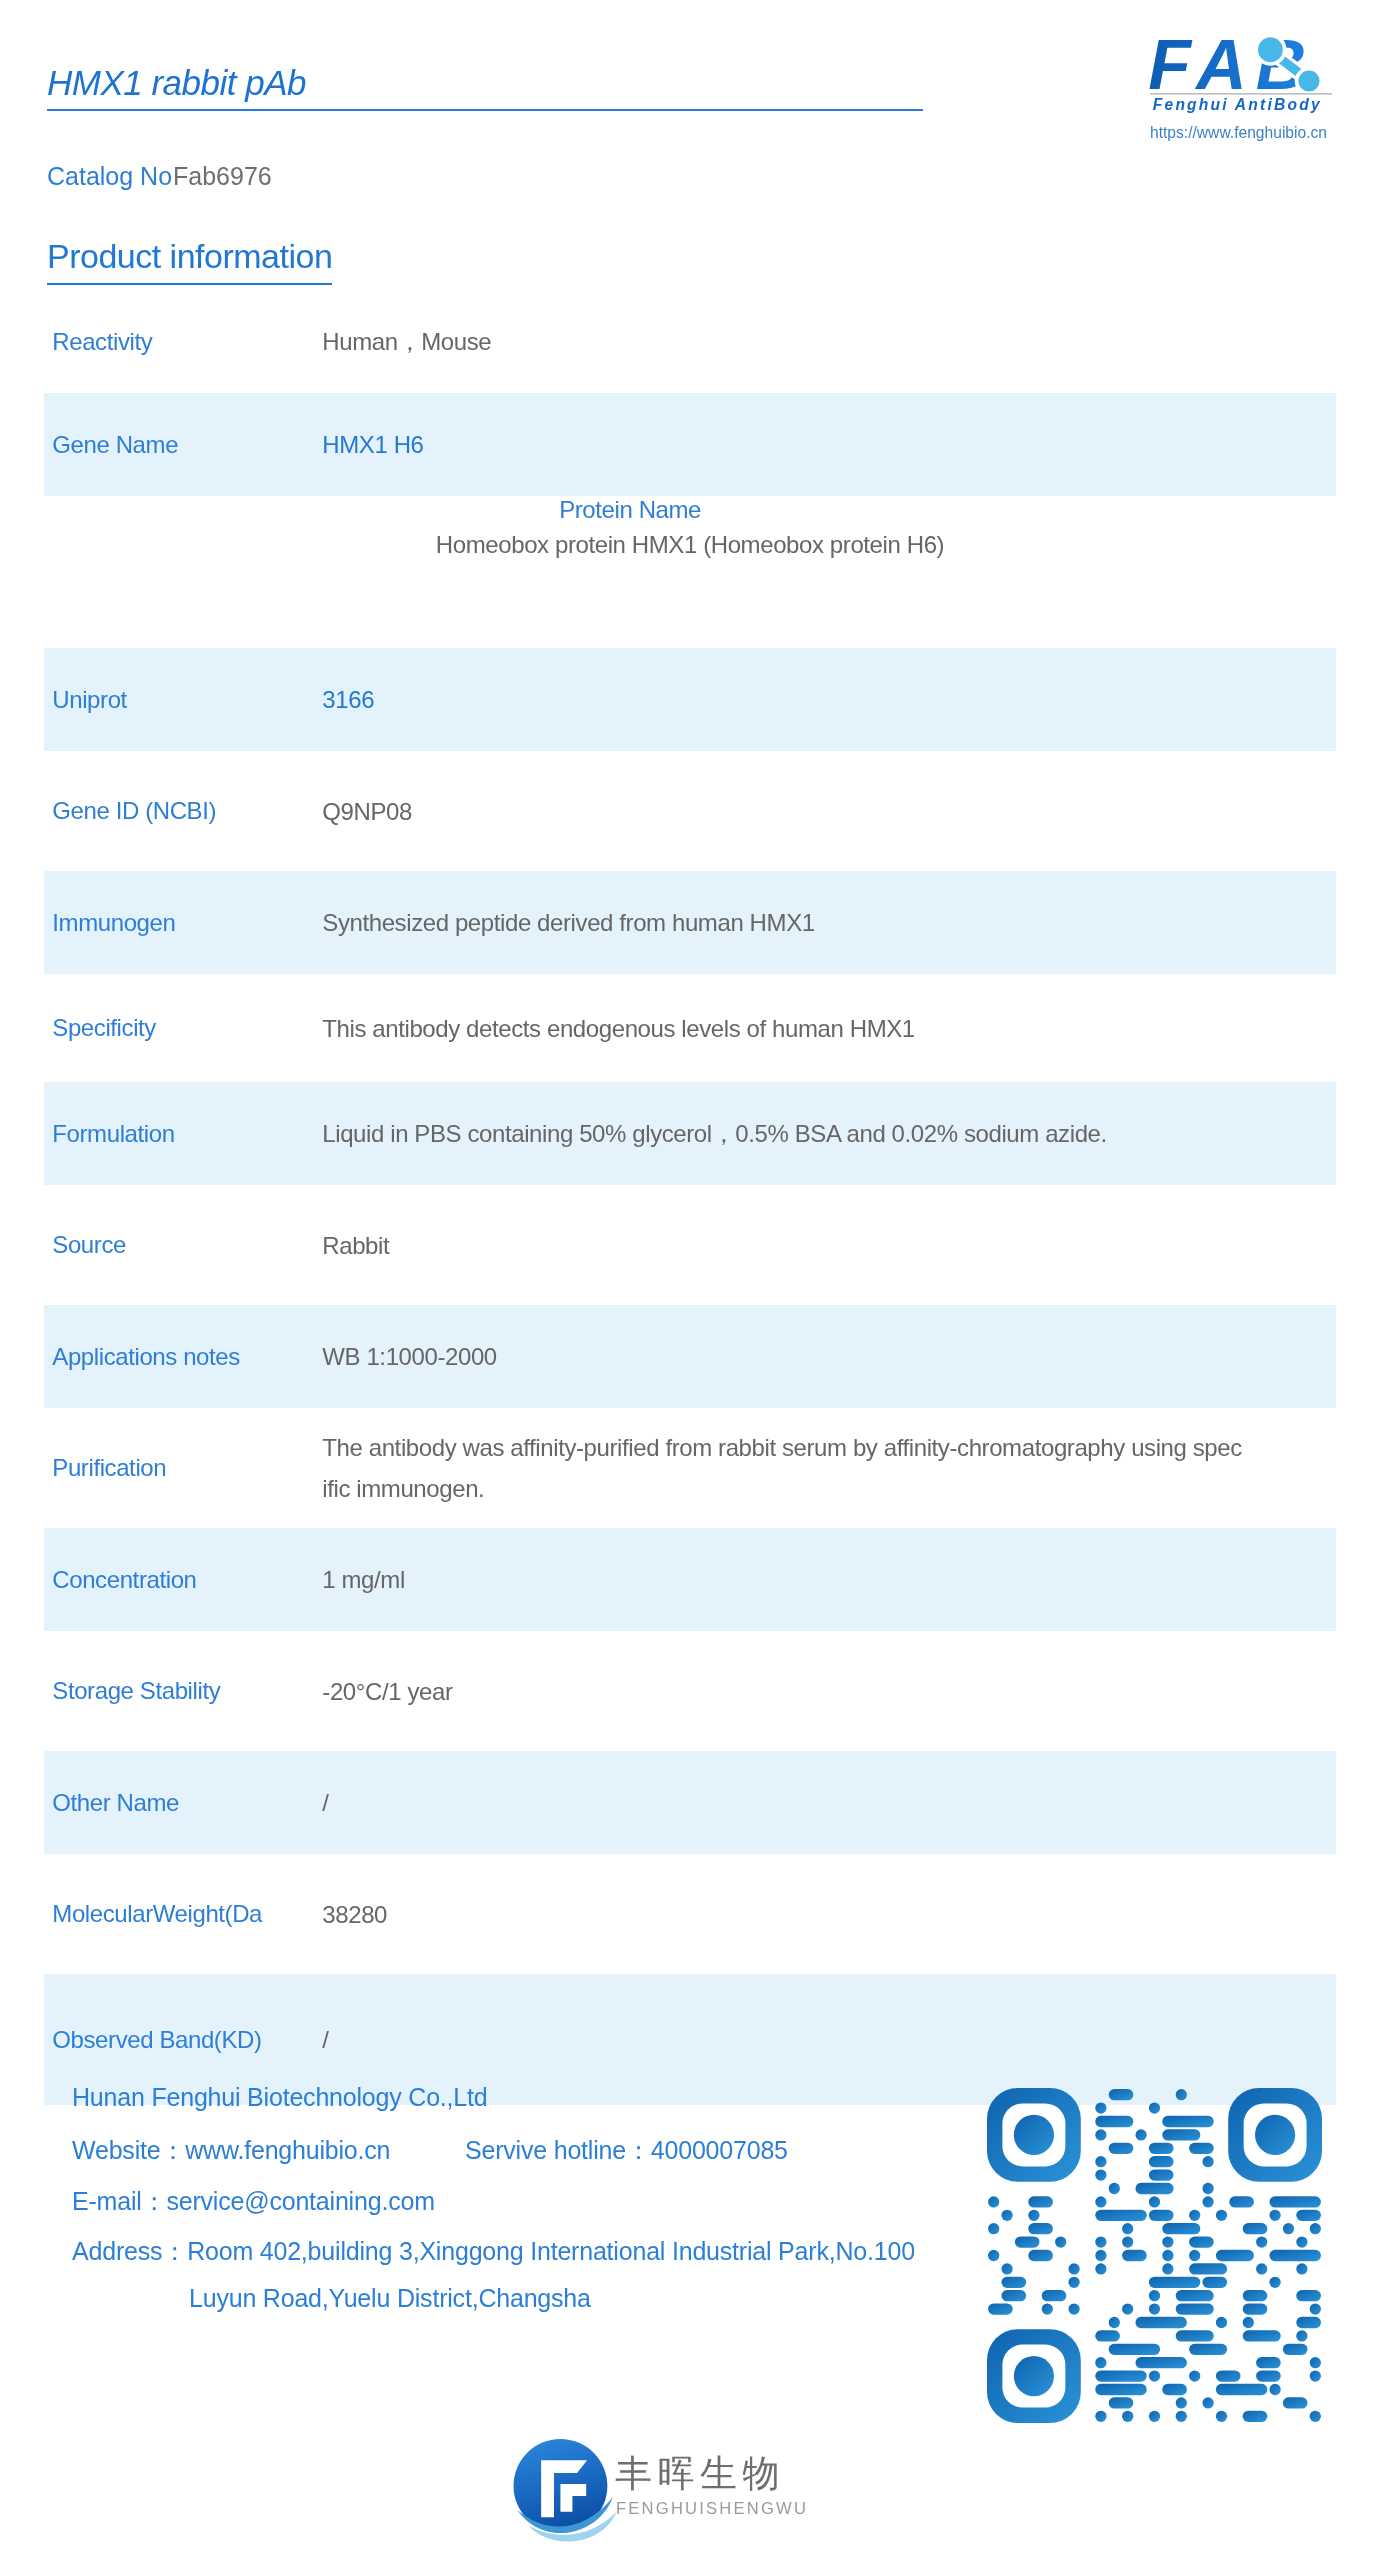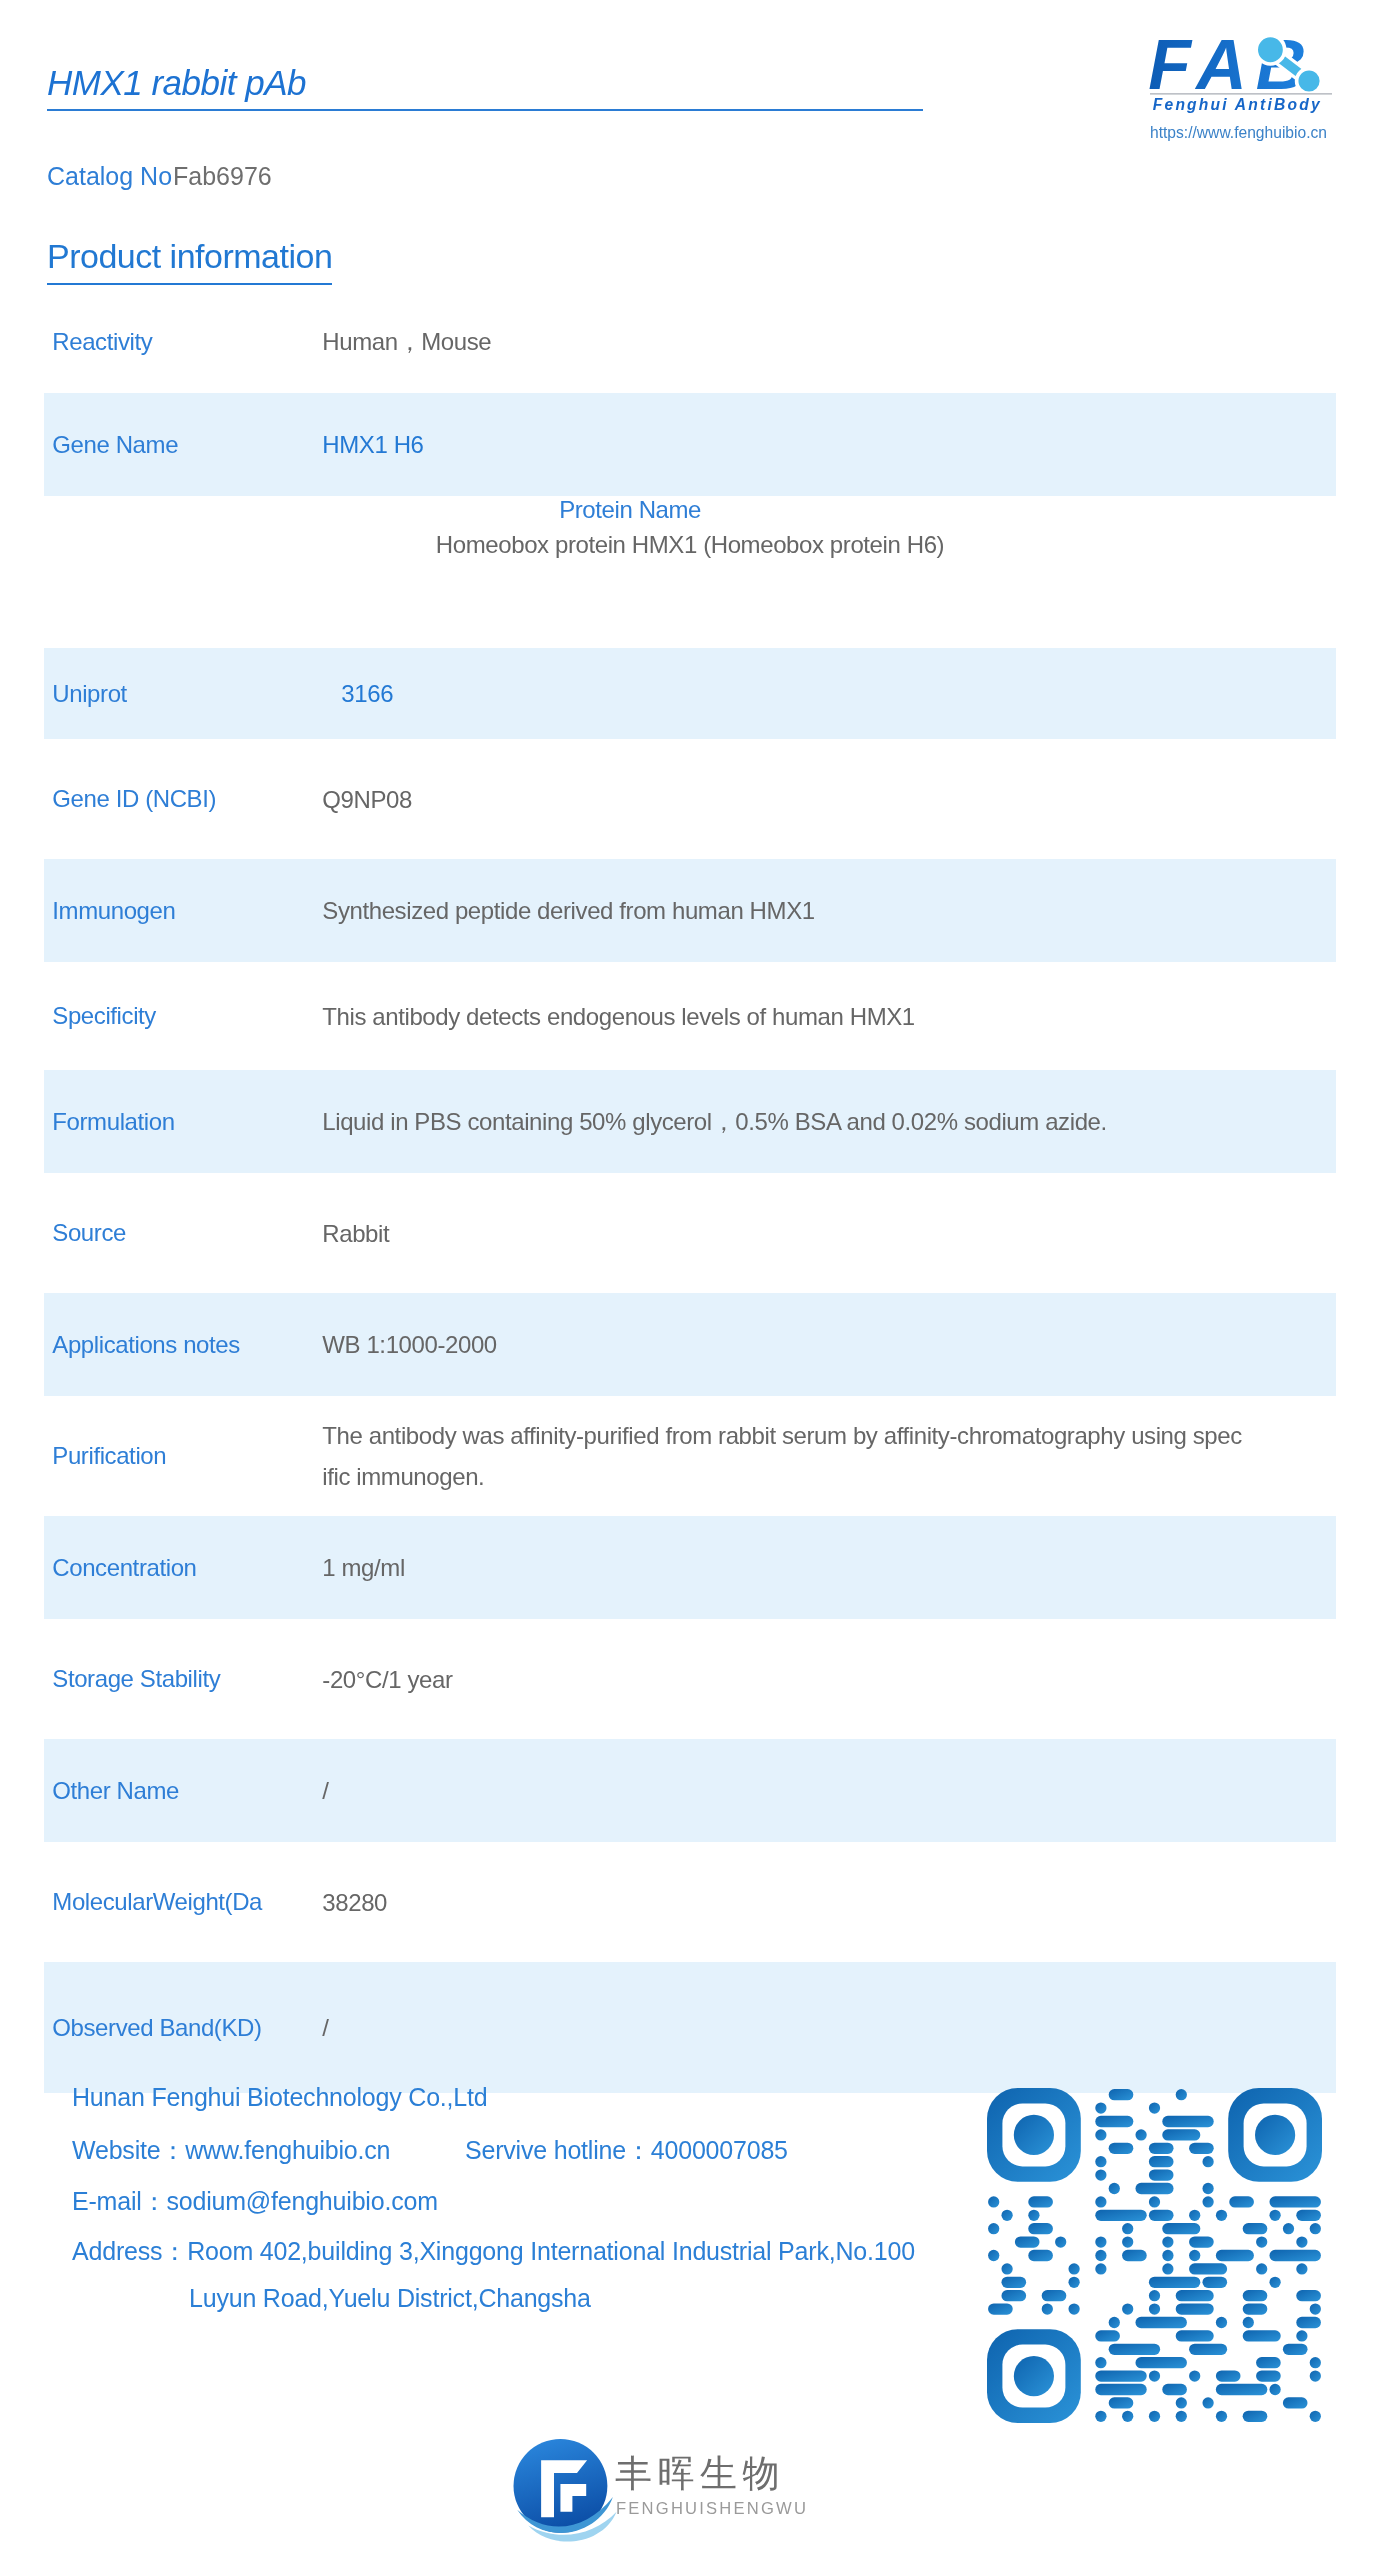--- a/index.html
+++ b/index.html
@@ -85,21 +85,21 @@
         <span class="val">Human，Mouse</span>
       </div>
       <div class="row hl" style="height: 103px;">
         <span class="lbl">Gene Name</span>
         <span class="val blue">HMX1 H6</span>
       </div>
       <div class="row" style="height: 152px; flex-direction: column;">
         <span class="lbl">Protein Name</span>
         <span class="val">Homeobox protein HMX1 (Homeobox protein H6)</span>
       </div>
-      <div class="row hl" style="height: 91px; gap: 19px;">
+      <div class="row hl" style="height: 103px;">
         <span class="lbl">Uniprot</span>
         <span class="val blue">3166</span>
       </div>
       <div class="row" style="height: 120px;">
         <span class="lbl">Gene ID (NCBI)</span>
         <span class="val">Q9NP08</span>
       </div>
       <div class="row hl" style="height: 103px;">
         <span class="lbl">Immunogen</span>
         <span class="val">Synthesized peptide derived from human HMX1</span>
@@ -150,21 +150,21 @@
   <div class="f-line" style="top:2083px">
     <span>Hunan Fenghui Biotechnology Co.,Ltd</span>
   </div>
   <div class="f-line" style="top:2134px">
     <span>Website：</span><span class="f-link">www.fenghuibio.cn</span>
     <span class="f-hotline">
       <span>Servive hotline：</span><span>4000007085</span>
     </span>
   </div>
   <div class="f-line" style="top:2185px">
-    <span>E-mail：</span><span class="f-link">sodium@fenghuibio.com</span>
+    <span>E-mail：</span><span class="f-link">service@containing.com</span>
   </div>
   <div class="f-line" style="top:2235px">
     <span>Address：</span><span>Room 402,building 3,Xinggong International Industrial Park,No.100</span>
   </div>
   <div class="f-line f-indent" style="top:2284px">
     <span>Luyun Road,Yuelu District,Changsha</span>
   </div>
 
   <svg class="qr" width="335" height="335" viewBox="0 0 25 25">
       <defs>

